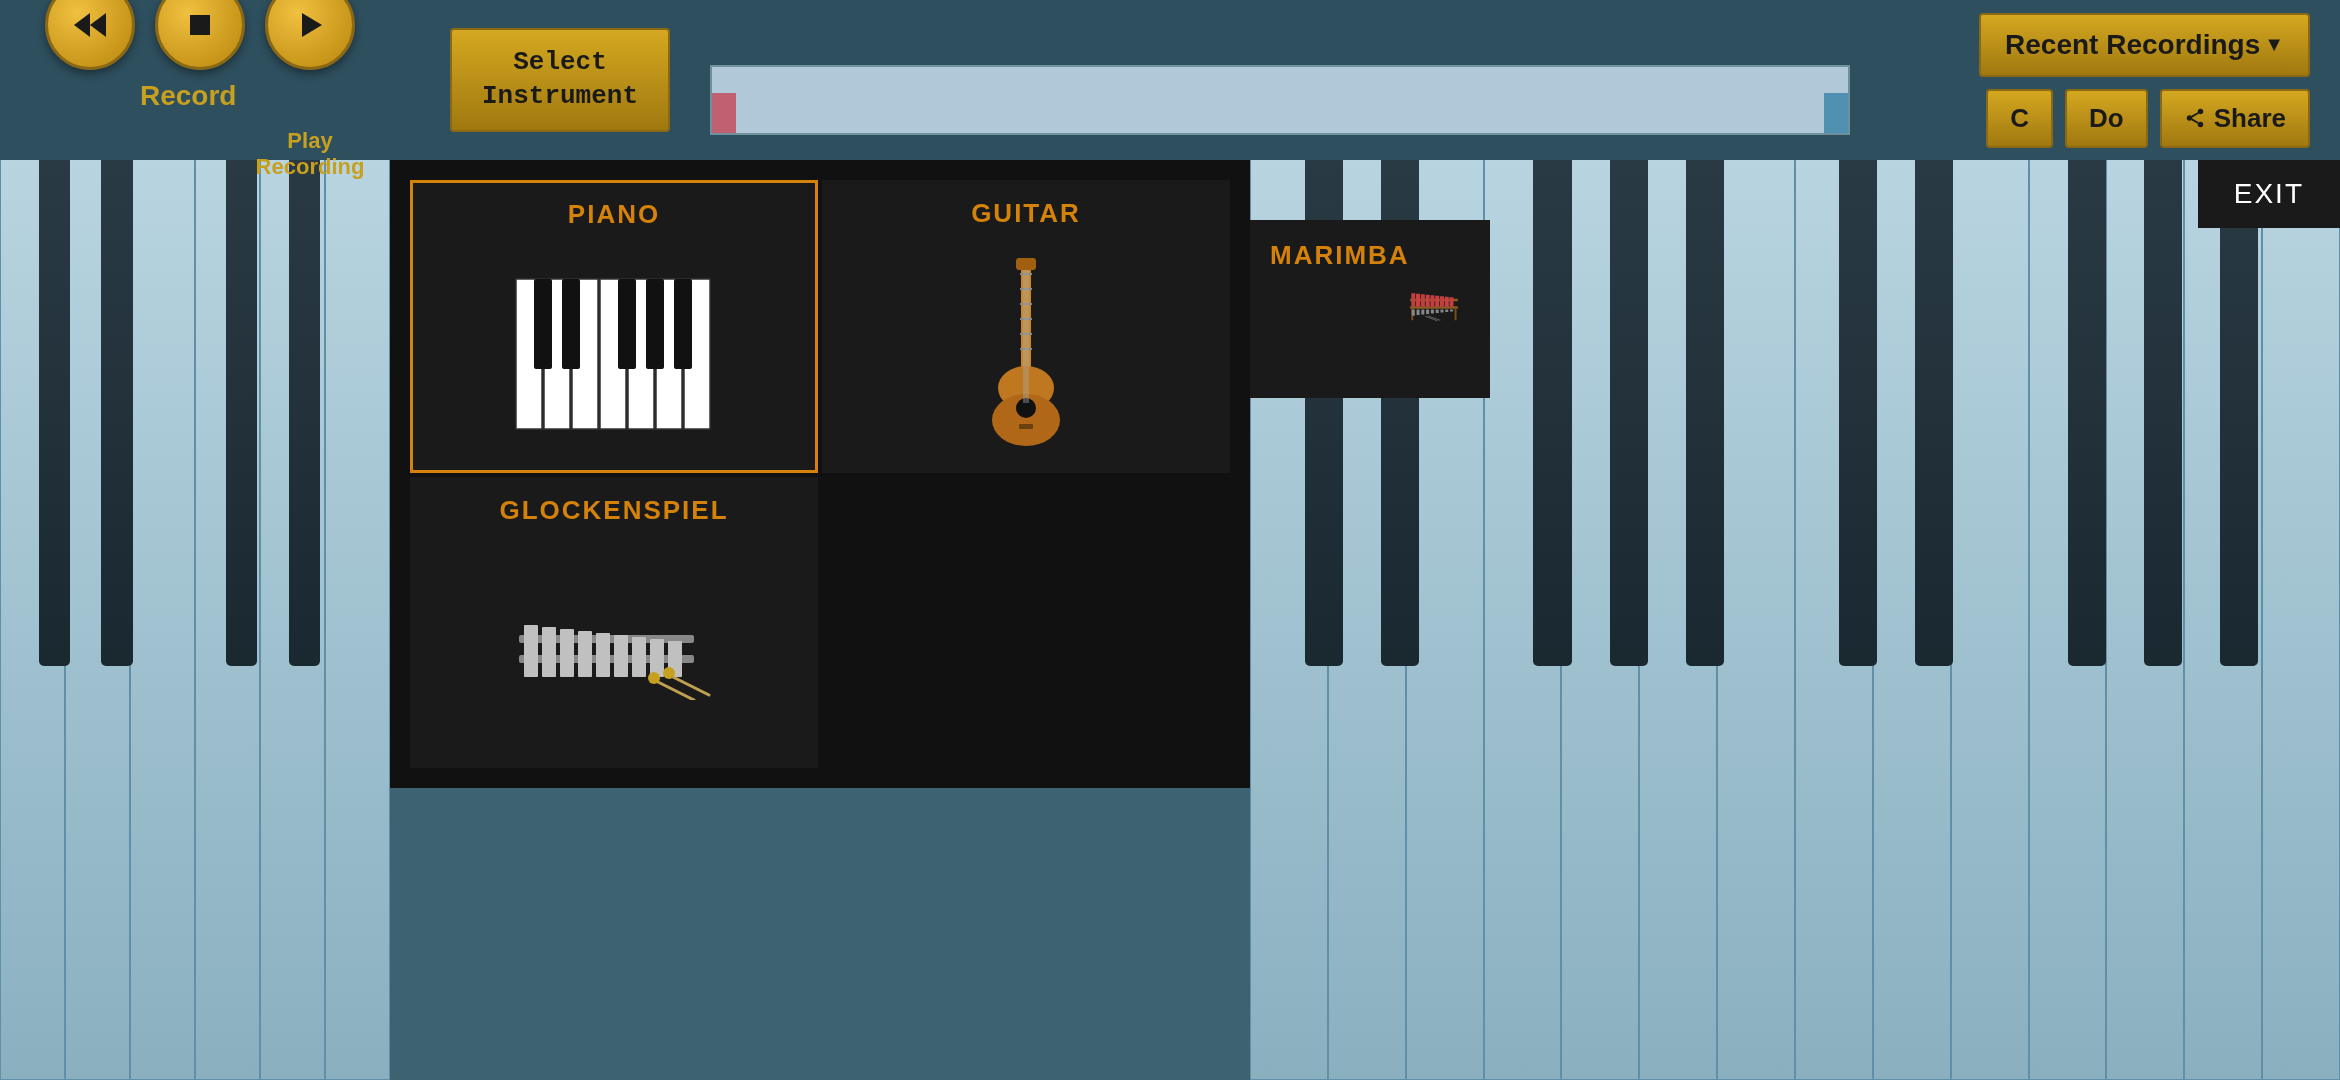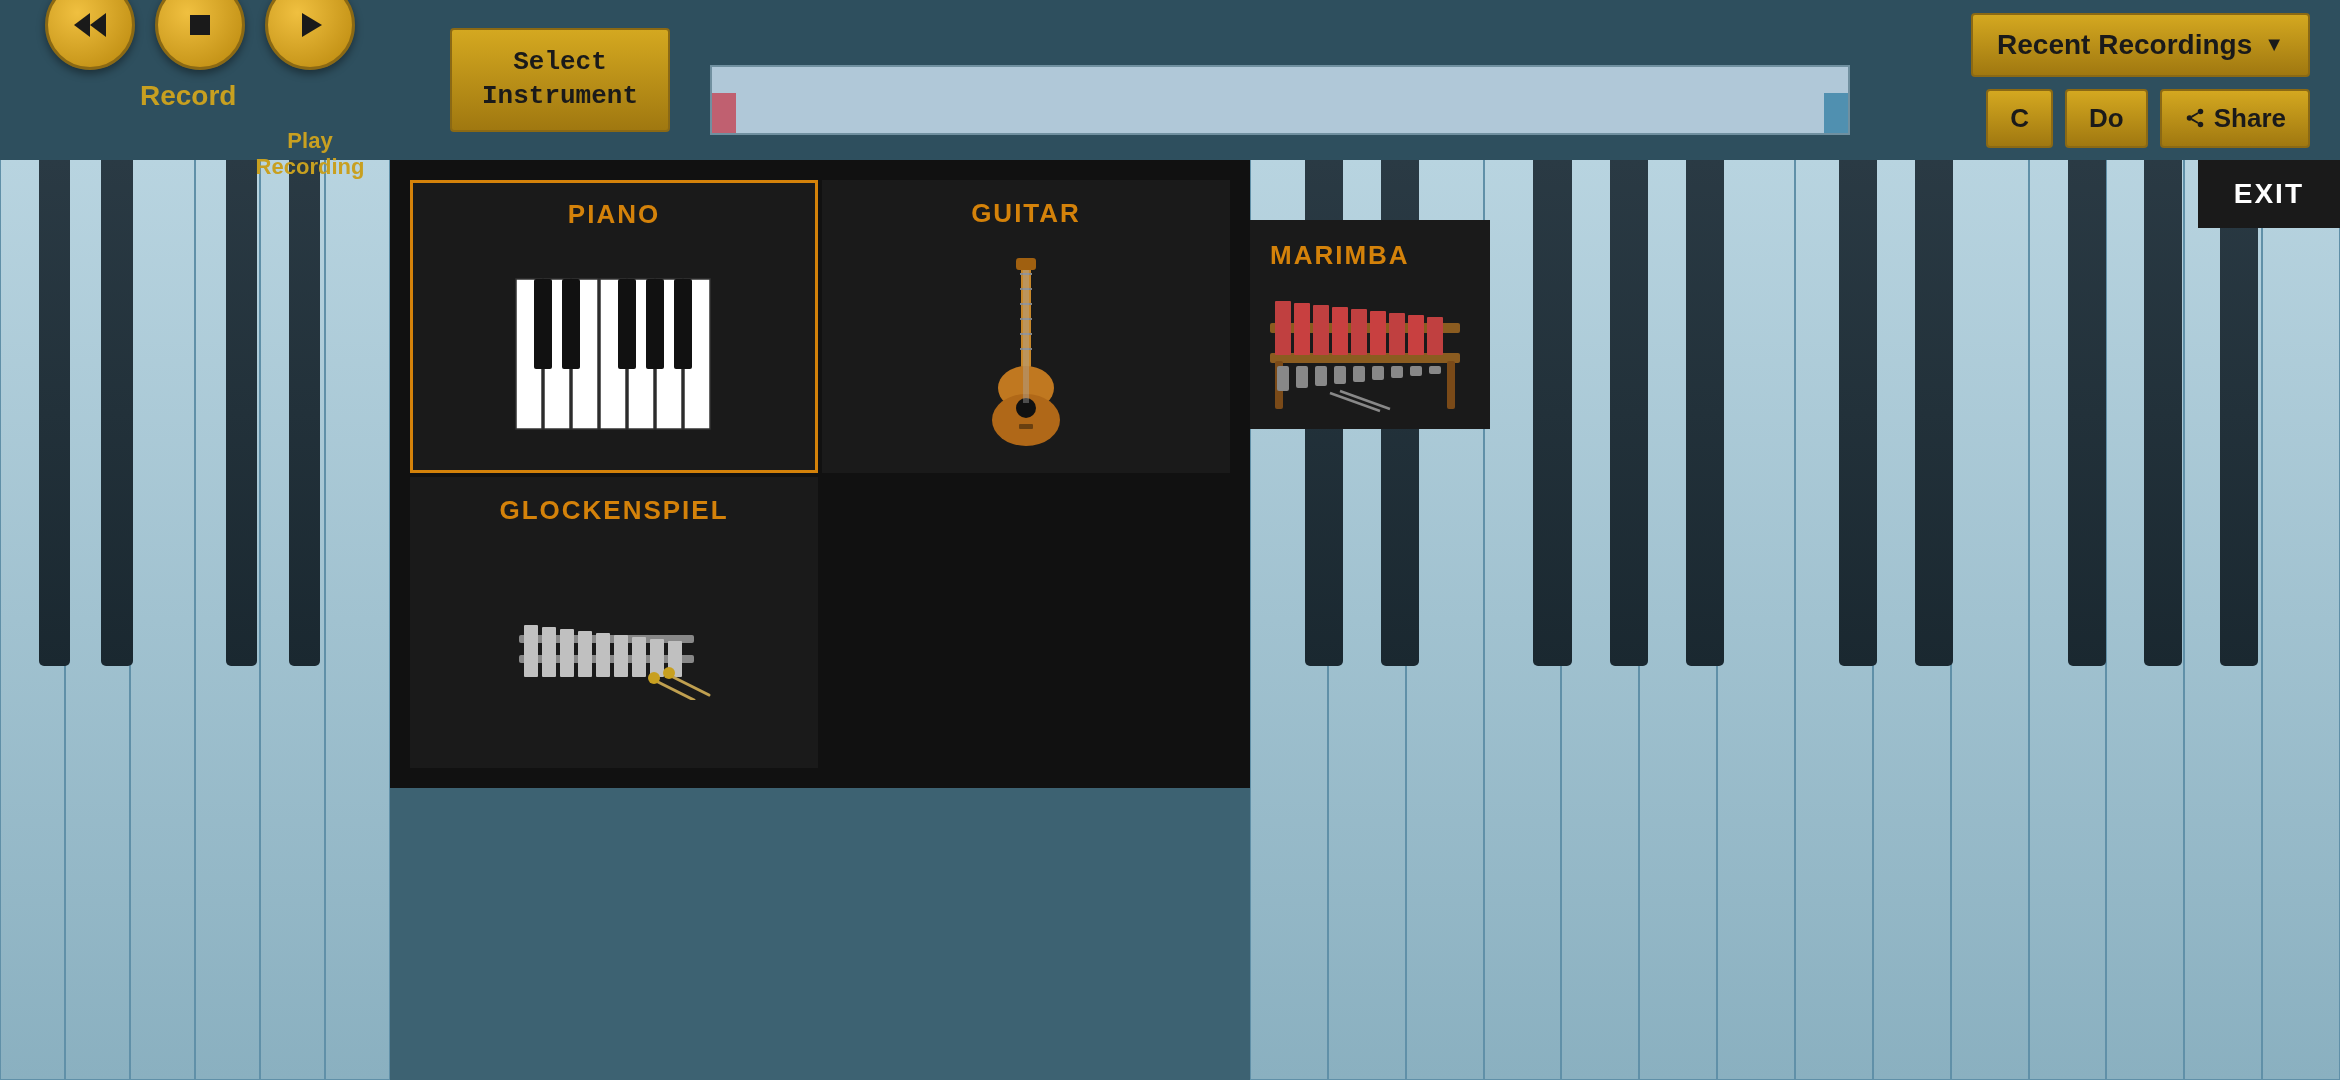--- a/index.html
+++ b/index.html
@@ -124,21 +124,21 @@
       background: linear-gradient(180deg, #d4a820, #a07810);
       border: 2px solid #8B6914;
       color: #1a1a1a;
       font-size: 28px;
       font-weight: bold;
       padding: 14px 24px;
       cursor: pointer;
       border-radius: 4px;
       display: flex;
       align-items: center;
-      gap: 12px;
+      gap: 4px;
       white-space: nowrap;
     }
     .bottom-right-btns {
       display: flex;
       gap: 12px;
     }
     .small-btn {
       background: linear-gradient(180deg, #d4a820, #a07810);
       border: 2px solid #8B6914;
       color: #1a1a1a;
@@ -153,21 +153,21 @@
     }
 
     
     .exit-btn {
       position: absolute;
       top: 160px;
       right: 0;
       background: #1a1a1a;
       color: #ffffff;
       font-size: 28px;
-      font-weight: bold;
+      font-weight: normal;
       padding: 18px 36px;
       cursor: pointer;
       z-index: 20;
       letter-spacing: 2px;
     }
 
     
     .piano-bg {
       position: absolute;
       top: 160px;
@@ -454,21 +454,21 @@
           <circle cx="140" cy="78" r="6" fill="#c8a020"></circle>
           <line x1="155" y1="75" x2="195" y2="95" stroke="#c0a050" stroke-width="3" stroke-linecap="round"></line>
           <circle cx="155" cy="73" r="6" fill="#c8a020"></circle>
         </svg>
       </div>
     </div>
 
   </div>
 </div>
 
-<div style="position:absolute; top:220px; left:1250px; z-index:30; display:flex;flex-direction:column;align-items:flex-start;background:#1a1a1a;padding:20px 30px 16px 20px;width:240px;">
+<div style="position:absolute; top:220px; left:1250px; z-index:30; display:flex;flex-direction:row;align-items:flex-start;background:#1a1a1a;padding:20px 30px 28px 20px;width:240px;">
   <span class="instrument-name marimba-name" style="color:#d4820a;font-size:26px;font-weight:bold;letter-spacing:2px;margin-bottom:12px;">MARIMBA</span>
 
   <svg width="200" height="130" viewBox="0 0 200 130">
 
     <rect x="0" y="40" width="190" height="10" fill="#8B5c20" rx="2"></rect>
     <rect x="0" y="70" width="190" height="10" fill="#8B5c20" rx="2"></rect>
 
     <rect x="5" y="78" width="8" height="48" fill="#7a4a18" rx="2"></rect>
     <rect x="177" y="78" width="8" height="48" fill="#7a4a18" rx="2"></rect>
 

